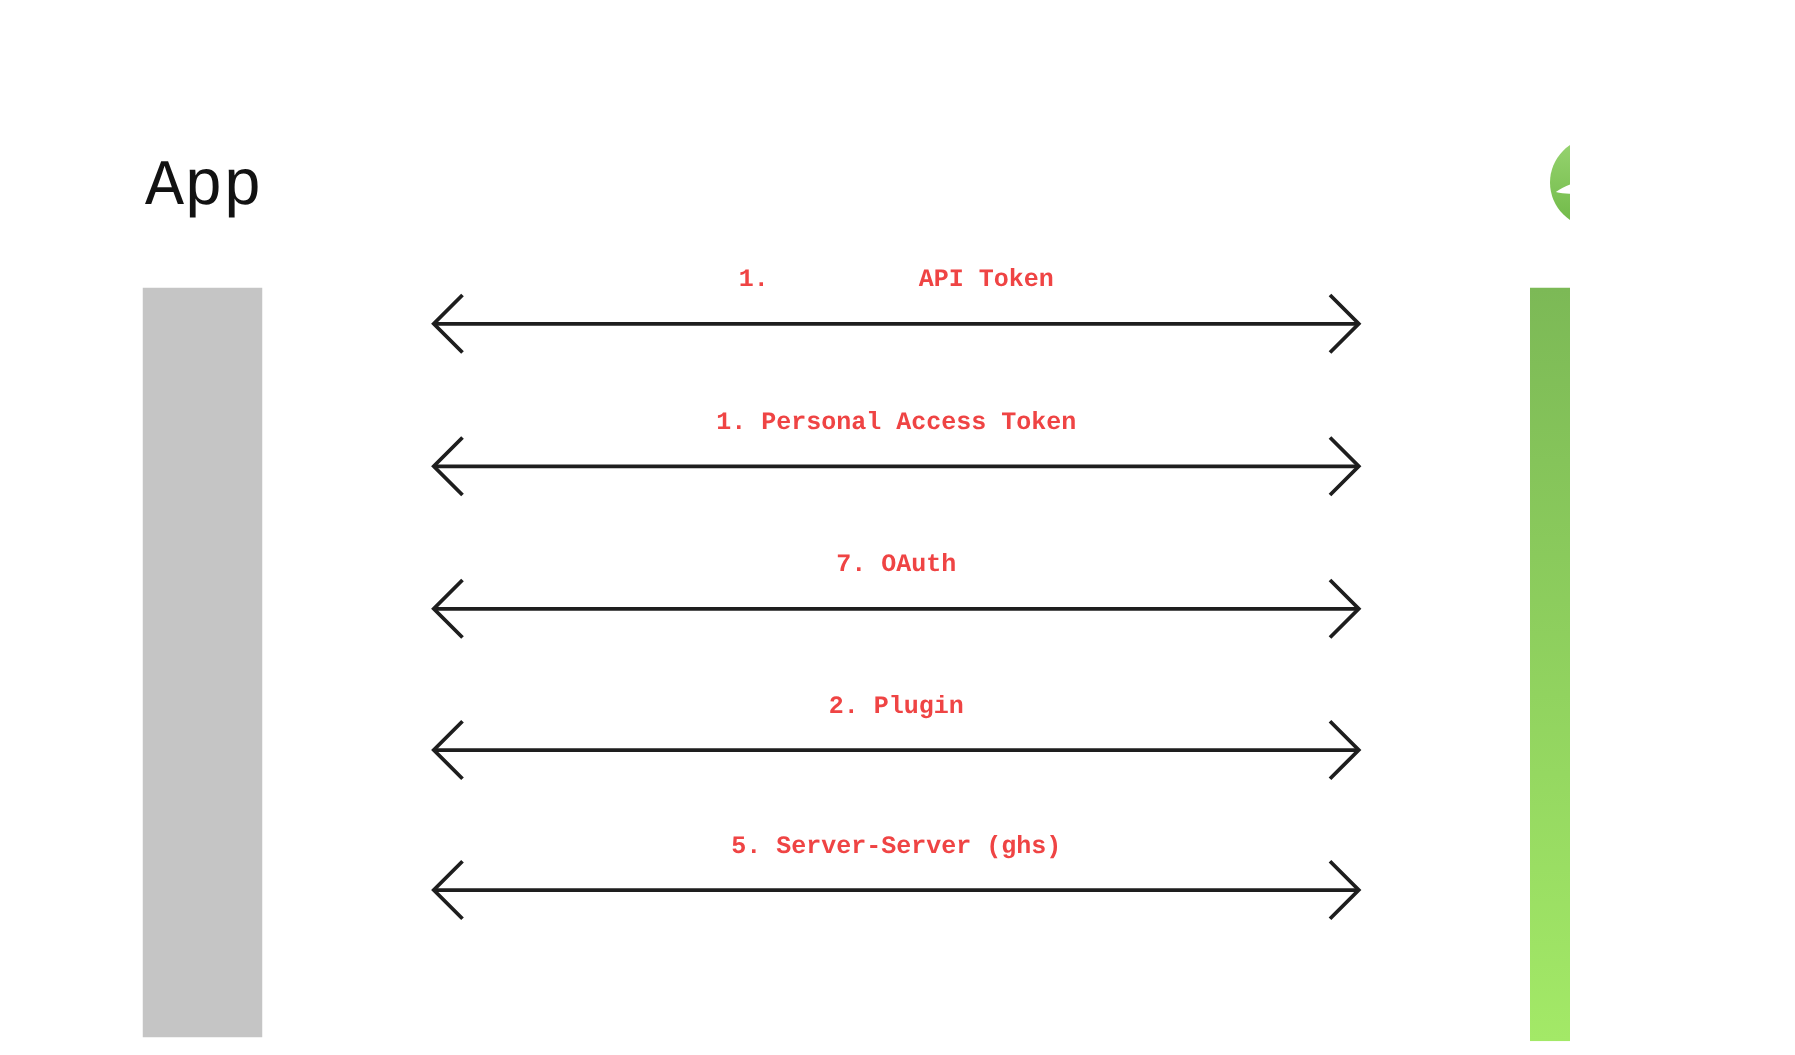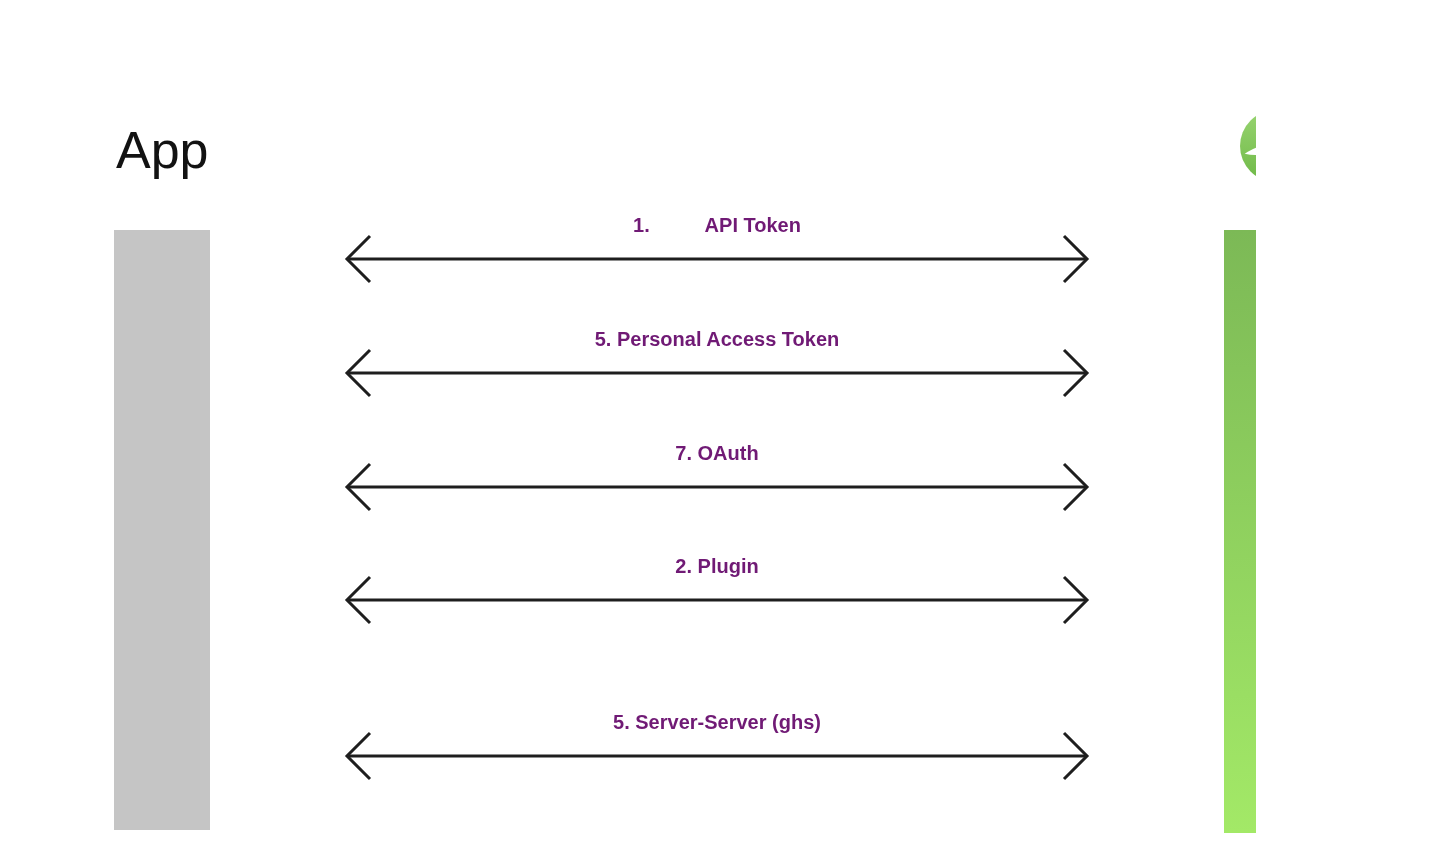--- a/index.html
+++ b/index.html
@@ -2,21 +2,21 @@
 <html><head>
 <meta charset="utf-8">
 <style>
   html, body { margin: 0; padding: 0; background: #ffffff; }
   .canvas {
     position: relative;
     width: 1256px;
     height: 844px;
     background: #ffffff;
     overflow: hidden;
-    font-family: Liberation Sans, sans-serif;
+    font-family: Liberation Mono, monospace;
   }
   .title {
     position: absolute;
     left: 116px;
     top: 120px;
     margin: 0;
     font-size: 52px;
     font-weight: 400;
     line-height: 60px;
     color: #121212;
@@ -54,36 +54,36 @@
   }
   .row .label {
     position: absolute;
     top: 0;
     left: 0;
     right: 0;
     text-align: center;
     font-size: 20px;
     font-weight: 700;
     line-height: 24px;
-    color: #701a75;
+    color: #ef4444;
     white-space: pre;
   }
   .row .arrow {
     position: absolute;
     top: 18px;
     left: 0;
     width: 748px;
     height: 56px;
     display: block;
   }
   .r1 { top: 213px; }
   .r2 { top: 327px; }
   .r3 { top: 441px; }
   .r4 { top: 554px; }
-  .r5 { top: 666px; margin-top: 44px; }
+  .r5 { top: 666px; }
 </style>
 </head>
 <body>
 
 <div class="canvas">
 
   <h1 class="title">App</h1>
 
   <div class="logo">
     <svg viewBox="0 0 72 72" xmlns="http://www.w3.org/2000/svg">
@@ -122,21 +122,21 @@
     <svg class="arrow" viewBox="0 0 748 56" xmlns="http://www.w3.org/2000/svg">
       <g fill="none" stroke-width="3" stroke="#1E1E1E">
         <line x1="4" y1="28" x2="744" y2="28"></line>
         <path d="M27,5 L4,28 L27,51"></path>
         <path d="M721,5 L744,28 L721,51"></path>
       </g>
     </svg>
   </div>
 
   <div class="row r2">
-    <div class="label">5. Personal Access Token</div>
+    <div class="label">1. Personal Access Token</div>
     <svg class="arrow" viewBox="0 0 748 56" xmlns="http://www.w3.org/2000/svg">
       <g fill="none" stroke-width="3" stroke="#1E1E1E">
         <line x1="4" y1="28" x2="744" y2="28"></line>
         <path d="M27,5 L4,28 L27,51"></path>
         <path d="M721,5 L744,28 L721,51"></path>
       </g>
     </svg>
   </div>
 
   <div class="row r3">

